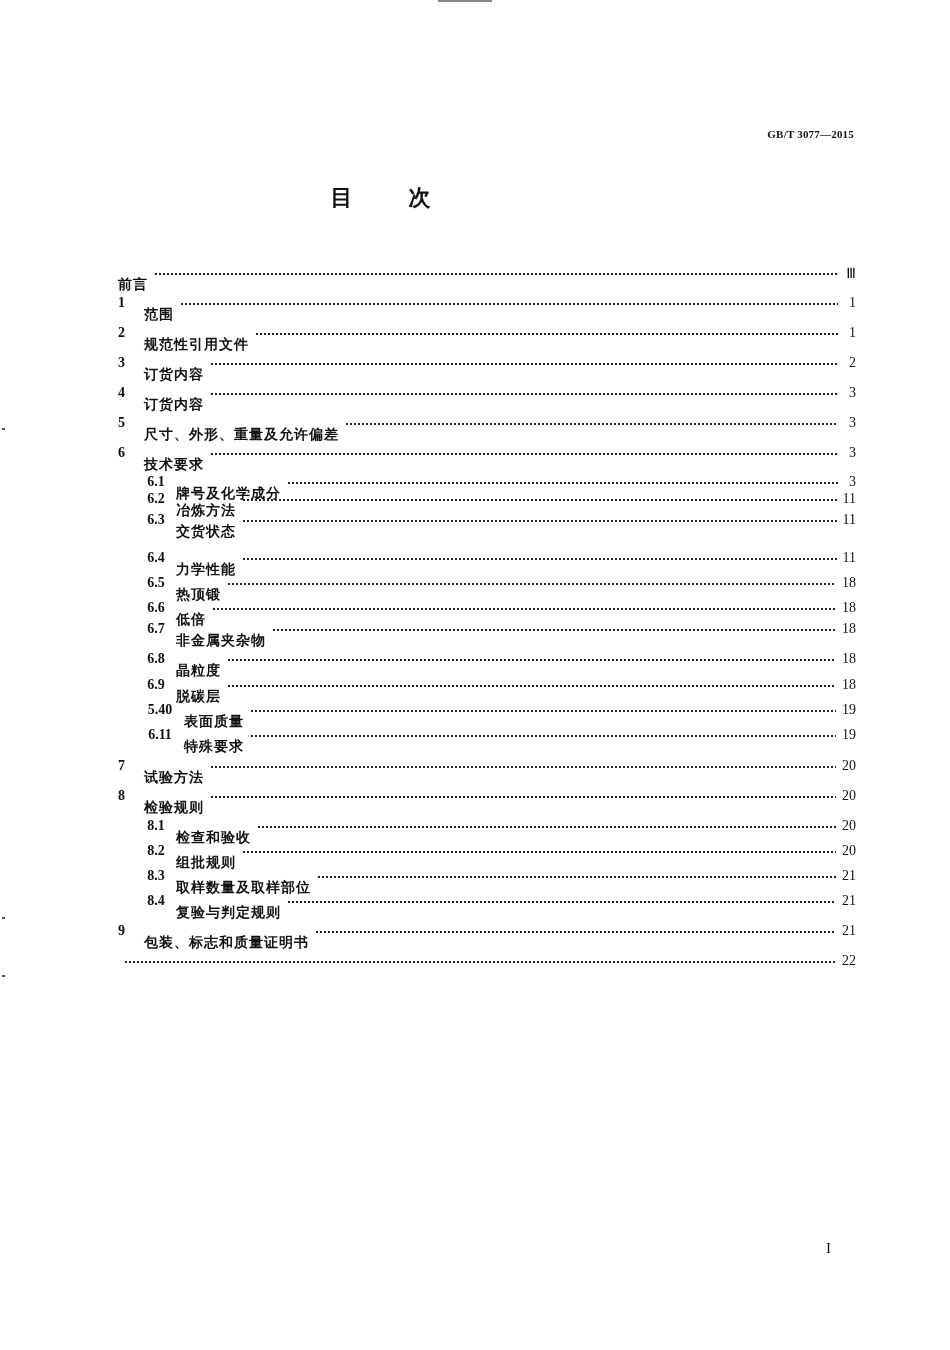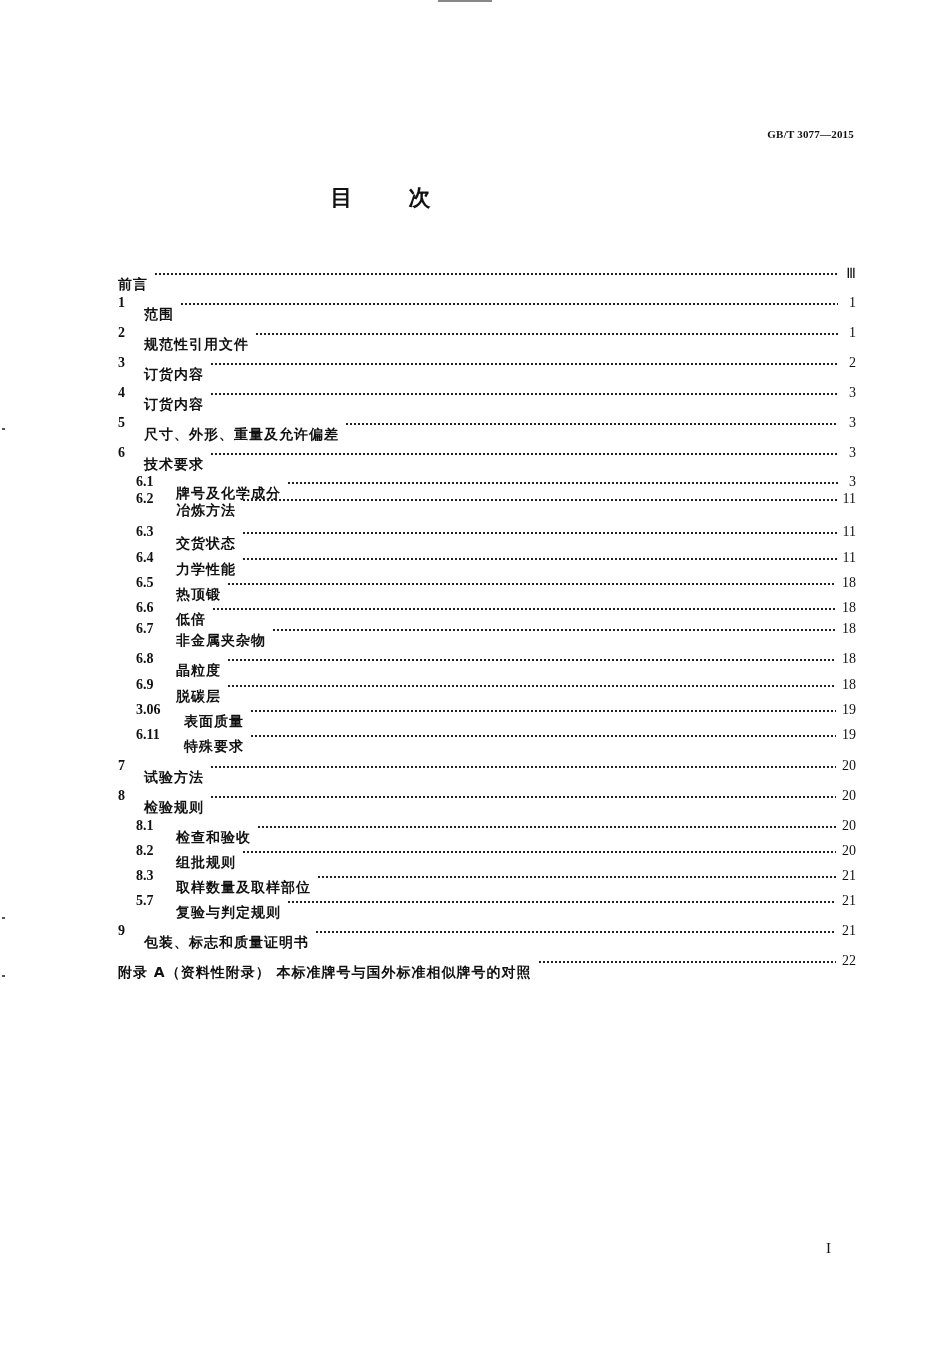--- a/index.html
+++ b/index.html
@@ -41,21 +41,21 @@
       background-image: radial-gradient(circle, #222 0.9px, transparent 1.1px);
       background-size: 4px 4px; background-position: left center; background-repeat: repeat-x;
       position: relative; top: 1px;
     }
     .row .page {
       flex: 0 0 auto; font-family: "Liberation Serif", serif; font-size: 14px;
       min-width: 12px; text-align: right;
     }
     .lvl1 .num { width: 26px; }
     .lvl2 { padding-left: 18px; }
-    .lvl2 .num { width: 40px; }
+    .lvl2 .num { width: 40px; text-align: center; }
     .lvl2.wide .num { width: 48px; }
     .footer-page {
       position: absolute; left: 826px; top: 1240px;
       font-family: "Liberation Serif", serif; font-size: 15px;
     }
   </style>
 </head>
 <body>
 
 <div class="top-rule"></div>
@@ -116,21 +116,21 @@
     <span class="label">牌号及化学成分</span>
     <span class="dots"></span>
     <span class="page">3</span>
   </div>
   <div class="row lvl2" style="top:226px">
     <span class="num">6.2</span>
     <span class="label">冶炼方法</span>
     <span class="dots"></span>
     <span class="page">11</span>
   </div>
-  <div class="row lvl2" style="top:259px">
+  <div class="row lvl2" style="top:247px">
     <span class="num">6.3</span>
     <span class="label">交货状态</span>
     <span class="dots"></span>
     <span class="page">11</span>
   </div>
   <div class="row lvl2" style="top:285px">
     <span class="num">6.4</span>
     <span class="label">力学性能</span>
     <span class="dots"></span>
     <span class="page">11</span>
@@ -159,21 +159,21 @@
     <span class="dots"></span>
     <span class="page">18</span>
   </div>
   <div class="row lvl2" style="top:412px">
     <span class="num">6.9</span>
     <span class="label">脱碳层</span>
     <span class="dots"></span>
     <span class="page">18</span>
   </div>
   <div class="row lvl2 wide" style="top:437px">
-    <span class="num">3.06</span>
+    <span class="num">5.40</span>
     <span class="label">表面质量</span>
     <span class="dots"></span>
     <span class="page">19</span>
   </div>
   <div class="row lvl2 wide" style="top:462px">
     <span class="num">6.11</span>
     <span class="label">特殊要求</span>
     <span class="dots"></span>
     <span class="page">19</span>
   </div>
@@ -201,31 +201,30 @@
     <span class="dots"></span>
     <span class="page">20</span>
   </div>
   <div class="row lvl2" style="top:603px">
     <span class="num">8.3</span>
     <span class="label">取样数量及取样部位</span>
     <span class="dots"></span>
     <span class="page">21</span>
   </div>
   <div class="row lvl2" style="top:628px">
-    <span class="num">5.7</span>
+    <span class="num">8.4</span>
     <span class="label">复验与判定规则</span>
     <span class="dots"></span>
     <span class="page">21</span>
   </div>
   <div class="row lvl1" style="top:658px">
     <span class="num">9</span>
     <span class="label">包装、标志和质量证明书</span>
     <span class="dots"></span>
     <span class="page">21</span>
   </div>
   <div class="row lvl1" style="top:688px">
-    <span class="label">附录 A（资料性附录） 本标准牌号与国外标准相似牌号的对照</span>
     <span class="dots"></span>
     <span class="page">22</span>
   </div>
 </div>
 
 <div class="footer-page">I</div>
 
 </body></html>

